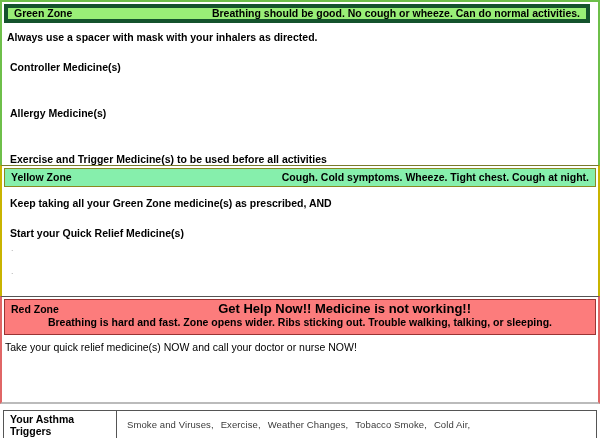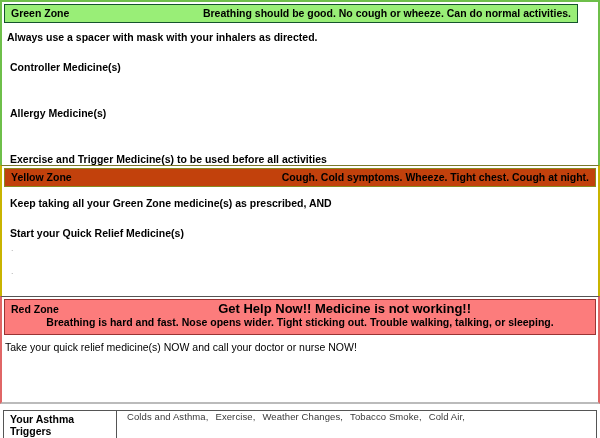--- a/index.html
+++ b/index.html
@@ -46,23 +46,23 @@
   .green-wrap {
     box-sizing: border-box;
     border: 2px solid #6ebf4a;
     border-bottom: none;
     height: 165px;
     background: #ffffff;
     position: relative;
   }
   .green-banner {
     background: #99ee77;
-    border: 1px solid #14532d;
+    border: 4px solid #14532d;
     height: 19px;
-    margin: 2px 20px 0 2px;
+    margin: 2px 8px 0 2px;
   }
   .green-banner .zone-name { width: 128px; }
 
   .body-line {
     font-size: 10.5px;
     font-weight: bold;
     line-height: 1.15;
     padding-left: 5px;
     white-space: nowrap;
   }
@@ -79,21 +79,21 @@
   .yellow-wrap {
     box-sizing: border-box;
     border: 2px solid #c9b400;
     border-top: 1px solid #7a7a2a;
     border-bottom: none;
     height: 131px;
     background: #ffffff;
     position: relative;
   }
   .yellow-banner {
-    background: #c2410c;
+    background: #86efac;
     border: 1px solid #8a8a20;
     height: 19px;
     margin: 2px 2px 0 2px;
   }
   .yellow-banner .zone-name { width: 128px; }
 
   .warn-line {
     font-size: 10.5px;
     line-height: 1.15;
     padding-left: 5px;
@@ -170,21 +170,21 @@
     line-height: 1.15;
   }
 
   
   .triggers-row {
     box-sizing: border-box;
     border: 1px solid #555555;
     height: 29px;
     margin: 6px 3px 0 3px;
     display: flex;
-    align-items: flex-start;
+    align-items: center;
     background: #ffffff;
   }
   .triggers-label {
     box-sizing: border-box;
     width: 113px;
     flex: 0 0 auto;
     font-size: 10.5px;
     font-weight: bold;
     padding-left: 6px;
     border-right: 1px solid #555555;
@@ -265,30 +265,30 @@
     </div>
   </div>
 
   <div class="red-wrap">
 
     <div class="red-banner">
       <div class="red-banner-row1">
         <span class="zone-name">Red Zone</span>
         <span class="zone-headline">Get Help Now!! Medicine is not working!!</span>
       </div>
-      <div class="red-banner-row2">Breathing is hard and fast. Nose opens wider. Tight sticking out. Trouble walking, talking, or sleeping.</div>
+      <div class="red-banner-row2">Breathing is hard and fast. Zone opens wider. Ribs sticking out. Trouble walking, talking, or sleeping.</div>
     </div>
 
     <div class="spacer-6"></div>
     <div class="red-note">Take your quick relief medicine(s) NOW and call your doctor or nurse NOW!</div>
 
     <div class="spacer-20"></div>
     <div class="spacer-12"></div>
   </div>
 
   <div class="triggers-row">
     <div class="triggers-label">Your Asthma Triggers</div>
     <div class="triggers-list">
-      <span class="trigger-item">Colds and Asthma,</span><span class="trigger-item">Exercise,</span><span class="trigger-item">Weather Changes,</span><span class="trigger-item">Tobacco Smoke,</span><span class="trigger-item">Cold Air,</span>
+      <span class="trigger-item">Smoke and Viruses,</span><span class="trigger-item">Exercise,</span><span class="trigger-item">Weather Changes,</span><span class="trigger-item">Tobacco Smoke,</span><span class="trigger-item">Cold Air,</span>
     </div>
   </div>
 
 </div>
 
 </body></html>

